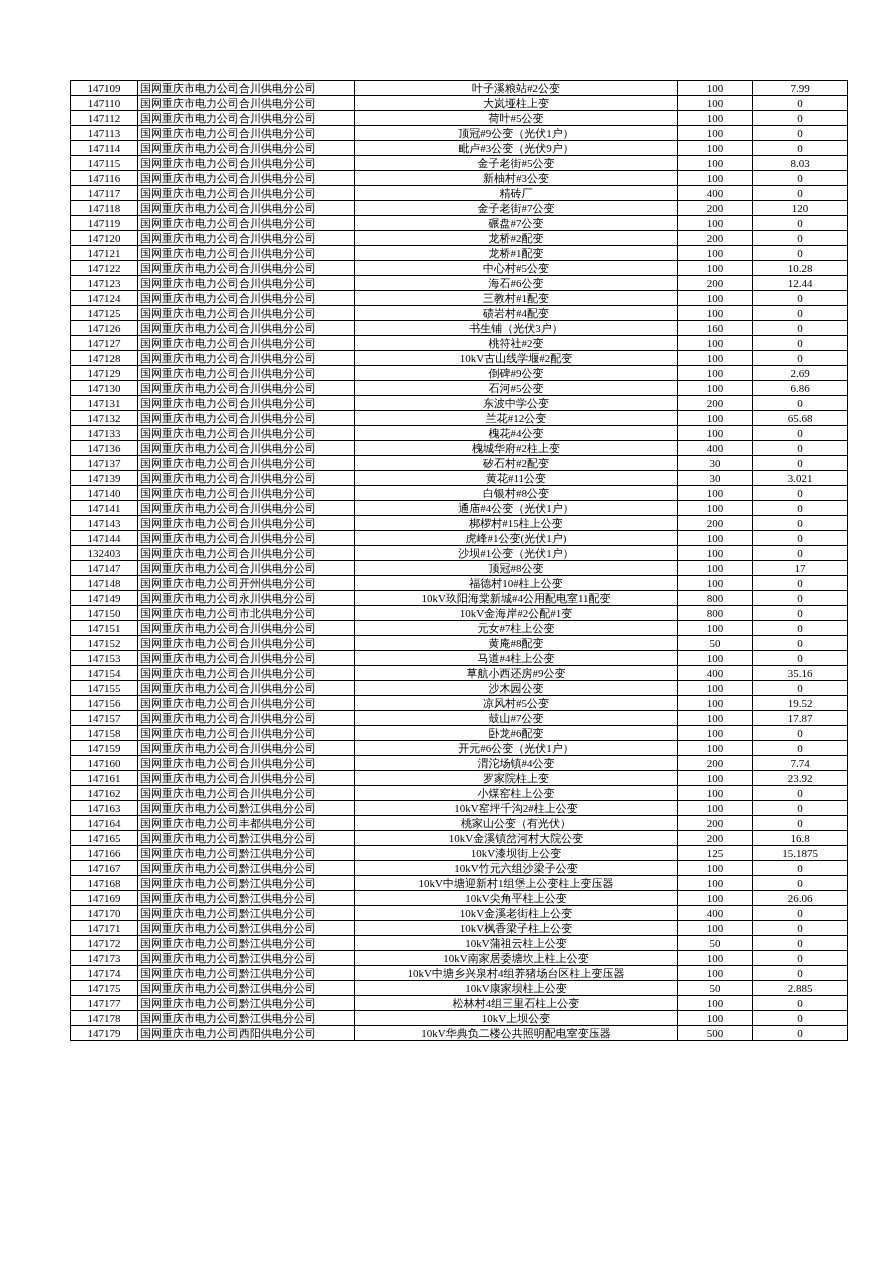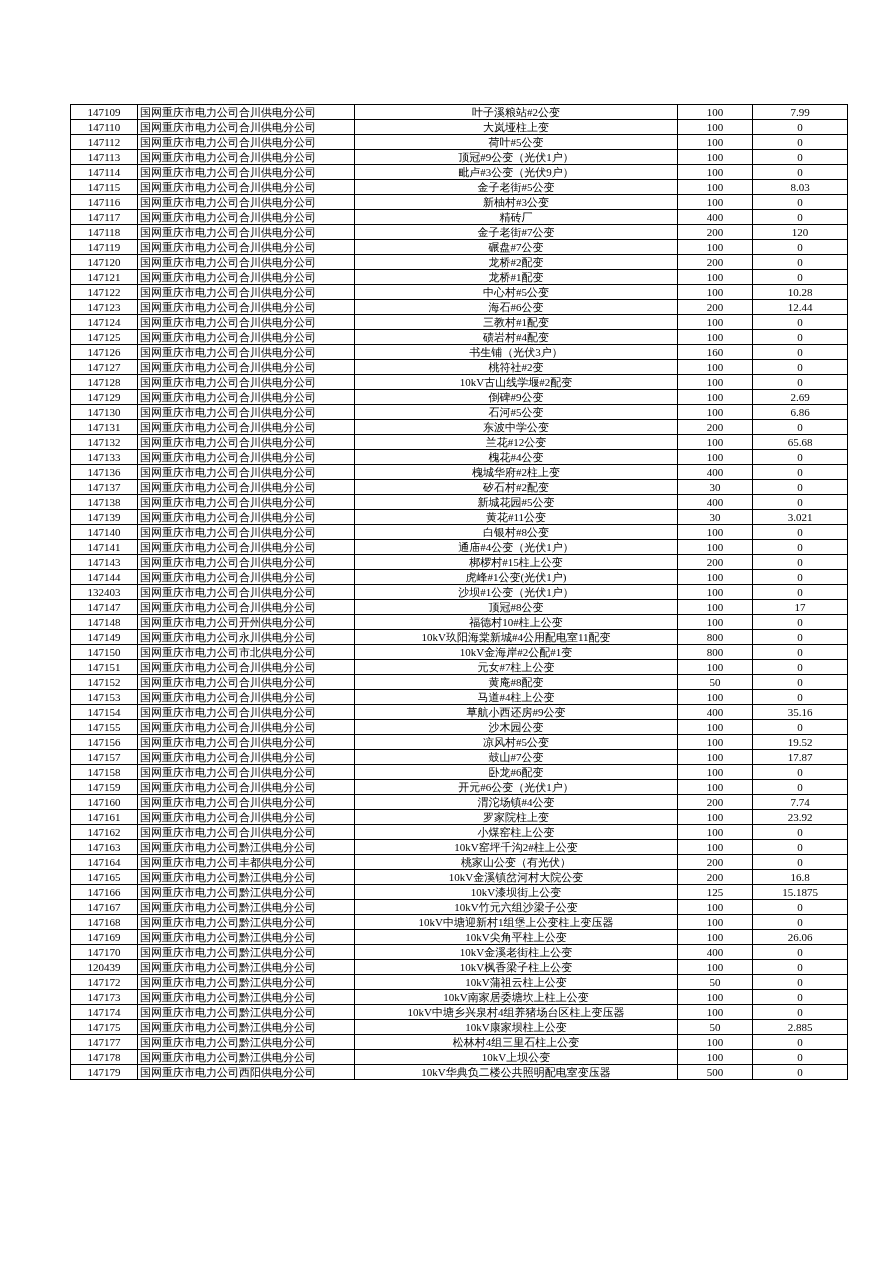--- a/index.html
+++ b/index.html
@@ -17,21 +17,20 @@
     position: relative;
     width: 892px;
     height: 1262px;
     box-sizing: border-box;
     padding: 80px 70px 0 70px;
   }
   table.data-table {
     border-collapse: collapse;
     width: 752px;
     table-layout: fixed;
-    margin-top: 24px;
   }
   table.data-table td {
     border: 1px solid #000000;
     font-size: 11px;
     line-height: 12px;
     height: 14px;
     padding: 0 2px;
     overflow: hidden;
     white-space: nowrap;
   }
@@ -239,27 +238,20 @@
           <td class="col-val">0</td>
         </tr>
         <tr>
           <td class="col-id">147137</td>
           <td class="col-org">国网重庆市电力公司合川供电分公司</td>
           <td class="col-name">矽石村#2配变</td>
           <td class="col-cap">30</td>
           <td class="col-val">0</td>
         </tr>
         <tr>
-          <td class="col-id">147138</td>
-          <td class="col-org">国网重庆市电力公司合川供电分公司</td>
-          <td class="col-name">新城花园#5公变</td>
-          <td class="col-cap">400</td>
-          <td class="col-val">0</td>
-        </tr>
-        <tr>
           <td class="col-id">147139</td>
           <td class="col-org">国网重庆市电力公司合川供电分公司</td>
           <td class="col-name">黄花#11公变</td>
           <td class="col-cap">30</td>
           <td class="col-val">3.021</td>
         </tr>
         <tr>
           <td class="col-id">147140</td>
           <td class="col-org">国网重庆市电力公司合川供电分公司</td>
           <td class="col-name">白银村#8公变</td>
@@ -456,21 +448,21 @@
           <td class="col-val">26.06</td>
         </tr>
         <tr>
           <td class="col-id">147170</td>
           <td class="col-org">国网重庆市电力公司黔江供电分公司</td>
           <td class="col-name">10kV金溪老街柱上公变</td>
           <td class="col-cap">400</td>
           <td class="col-val">0</td>
         </tr>
         <tr>
-          <td class="col-id">120439</td>
+          <td class="col-id">147171</td>
           <td class="col-org">国网重庆市电力公司黔江供电分公司</td>
           <td class="col-name">10kV枫香梁子柱上公变</td>
           <td class="col-cap">100</td>
           <td class="col-val">0</td>
         </tr>
         <tr>
           <td class="col-id">147172</td>
           <td class="col-org">国网重庆市电力公司黔江供电分公司</td>
           <td class="col-name">10kV蒲祖云柱上公变</td>
           <td class="col-cap">50</td>

